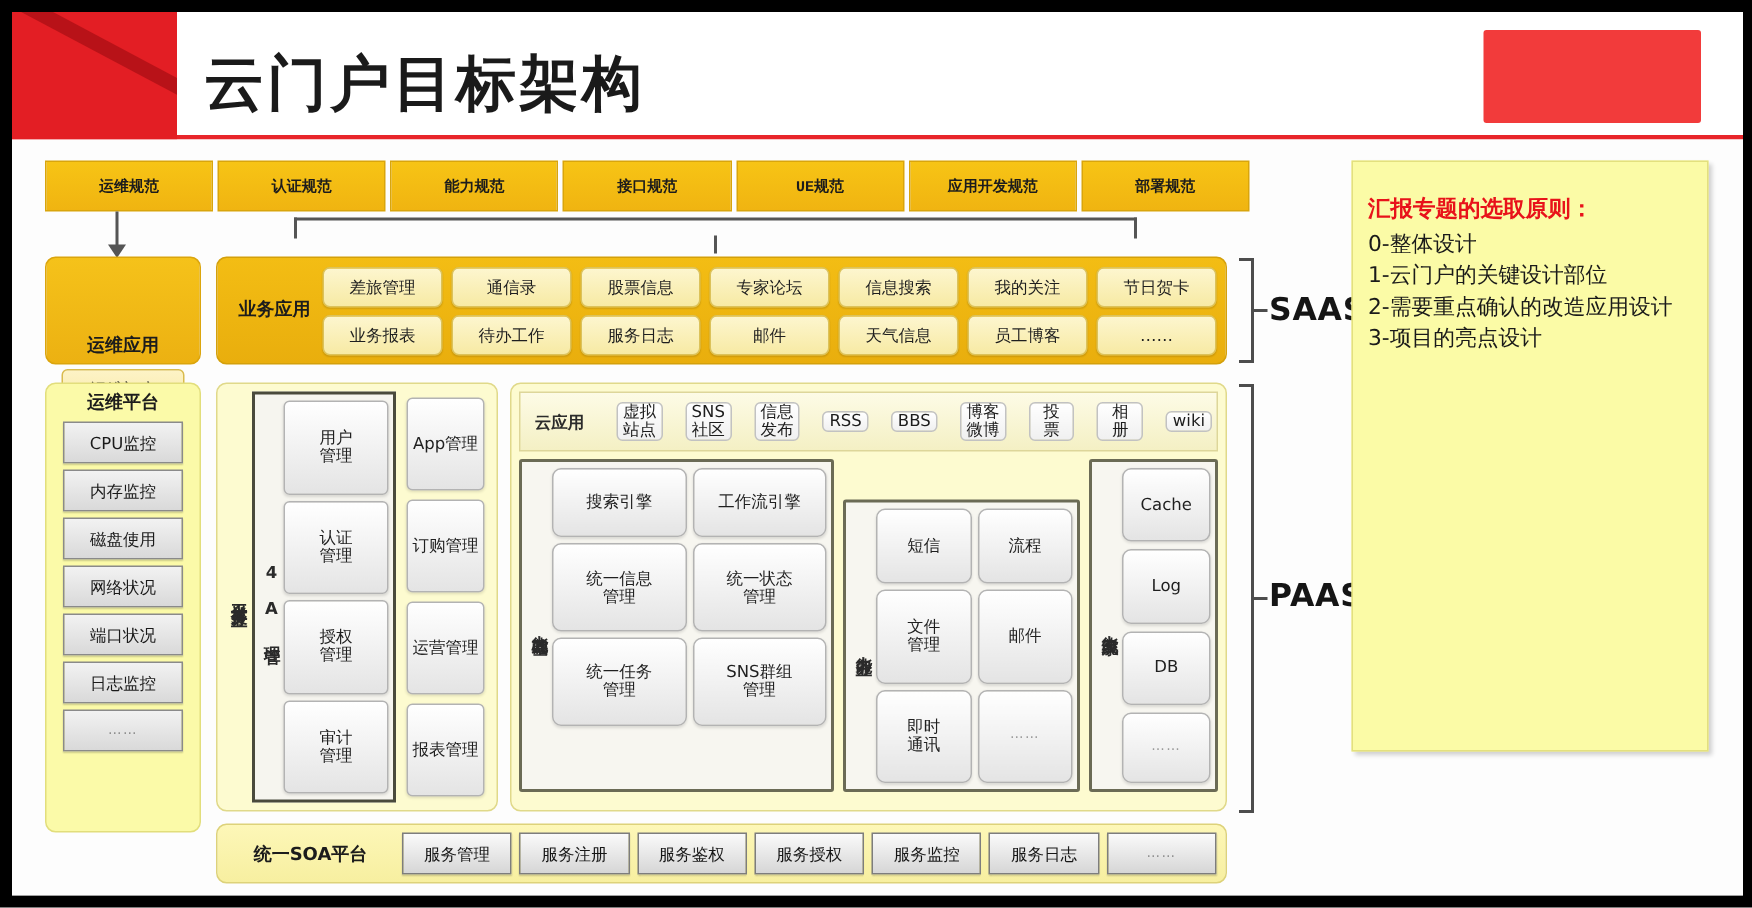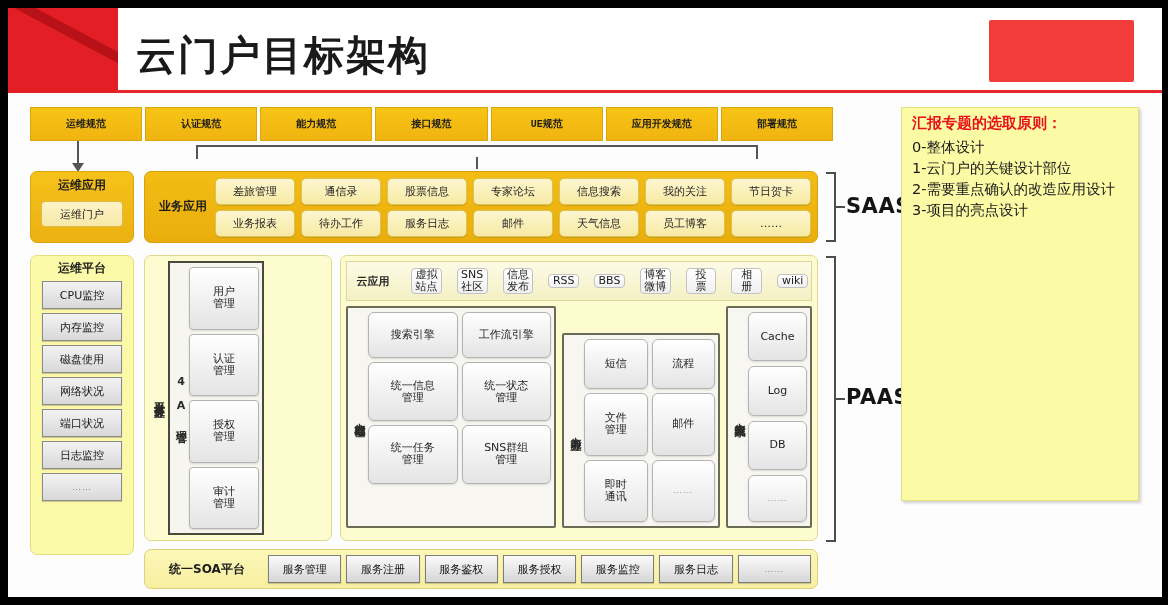--- a/index.html
+++ b/index.html
@@ -101,21 +101,21 @@
   .ops-app-box {
     position: absolute; left: 22px; top: 78px;
     width: 104px; height: 72px;
     background: linear-gradient(180deg,#f5c21a 0%,#ecb112 100%);
     border-radius: 7px;
     border: 1px solid #dba50d;
     padding-top: 5px;
   }
   .ops-app-title {
     text-align: center; font-size: 12px; font-weight: bold;
-    color: #1c1c1c; font-family: "DejaVu Sans", sans-serif;
+    color: #1c1c1c; font-family: "DejaVu Sans", sans-serif; margin-top: 45px;
   }
   .ops-portal {
     margin: 7px auto 0; width: 82px; height: 26px;
     background: linear-gradient(180deg,#fdf3c6 0%,#f8e9a8 100%);
     border: 1px solid #d9bb4e; border-radius: 4px;
     display: flex; align-items: center; justify-content: center;
     font-size: 11px; color: #222; font-family: "DejaVu Sans", sans-serif;
   }
 
   .biz-app-box {
@@ -320,21 +320,21 @@
   .b-paas { left: 818px; top: 163px; height: 286px; }
   .t-paas { left: 828px; top: 305px; }
   .n-paas { left: 838px; top: 292px; }
 
   
   .notes {
     position: absolute; left: 893px; top: 14px;
     width: 238px; height: 394px;
     background: #fbfba6;
     border: 1px solid #e3e07e;
-    padding: 6px 10px;
+    padding: 22px 10px;
     box-shadow: 2px 2px 3px rgba(0,0,0,.18);
   }
   .notes-title {
     color: #e8121a; font-size: 15px; font-weight: bold;
     margin-bottom: 4px;
     font-family: "DejaVu Sans", sans-serif;
   }
   .notes-line {
     color: #1a1a1a; font-size: 14.5px; line-height: 1.45;
     font-family: "DejaVu Sans", sans-serif;
@@ -408,20 +408,26 @@
       <div class="vlabel bsp-label">业务支撑平台</div>
       <div class="fourA-box">
         <div class="vlabel fourA-label">4 A 管理</div>
         <div class="fourA-items">
           <div class="tile-grey">用户<br>管理</div>
           <div class="tile-grey">认证<br>管理</div>
           <div class="tile-grey">授权<br>管理</div>
           <div class="tile-grey">审计<br>管理</div>
         </div>
       </div>
+      <div class="appmgmt-col">
+        <div class="tile-grey">App管理</div>
+        <div class="tile-grey">订购管理</div>
+        <div class="tile-grey">运营管理</div>
+        <div class="tile-grey">报表管理</div>
+      </div>
     </div>
 
     <div class="cap-platform">
       <div class="cloud-app-row">
         <div class="cloud-app-label">云应用</div>
         <div class="cloud-tile">虚拟<br>站点</div>
         <div class="cloud-tile">SNS<br>社区</div>
         <div class="cloud-tile">信息<br>发布</div>
         <div class="cloud-tile">RSS</div>
         <div class="cloud-tile">BBS</div>

